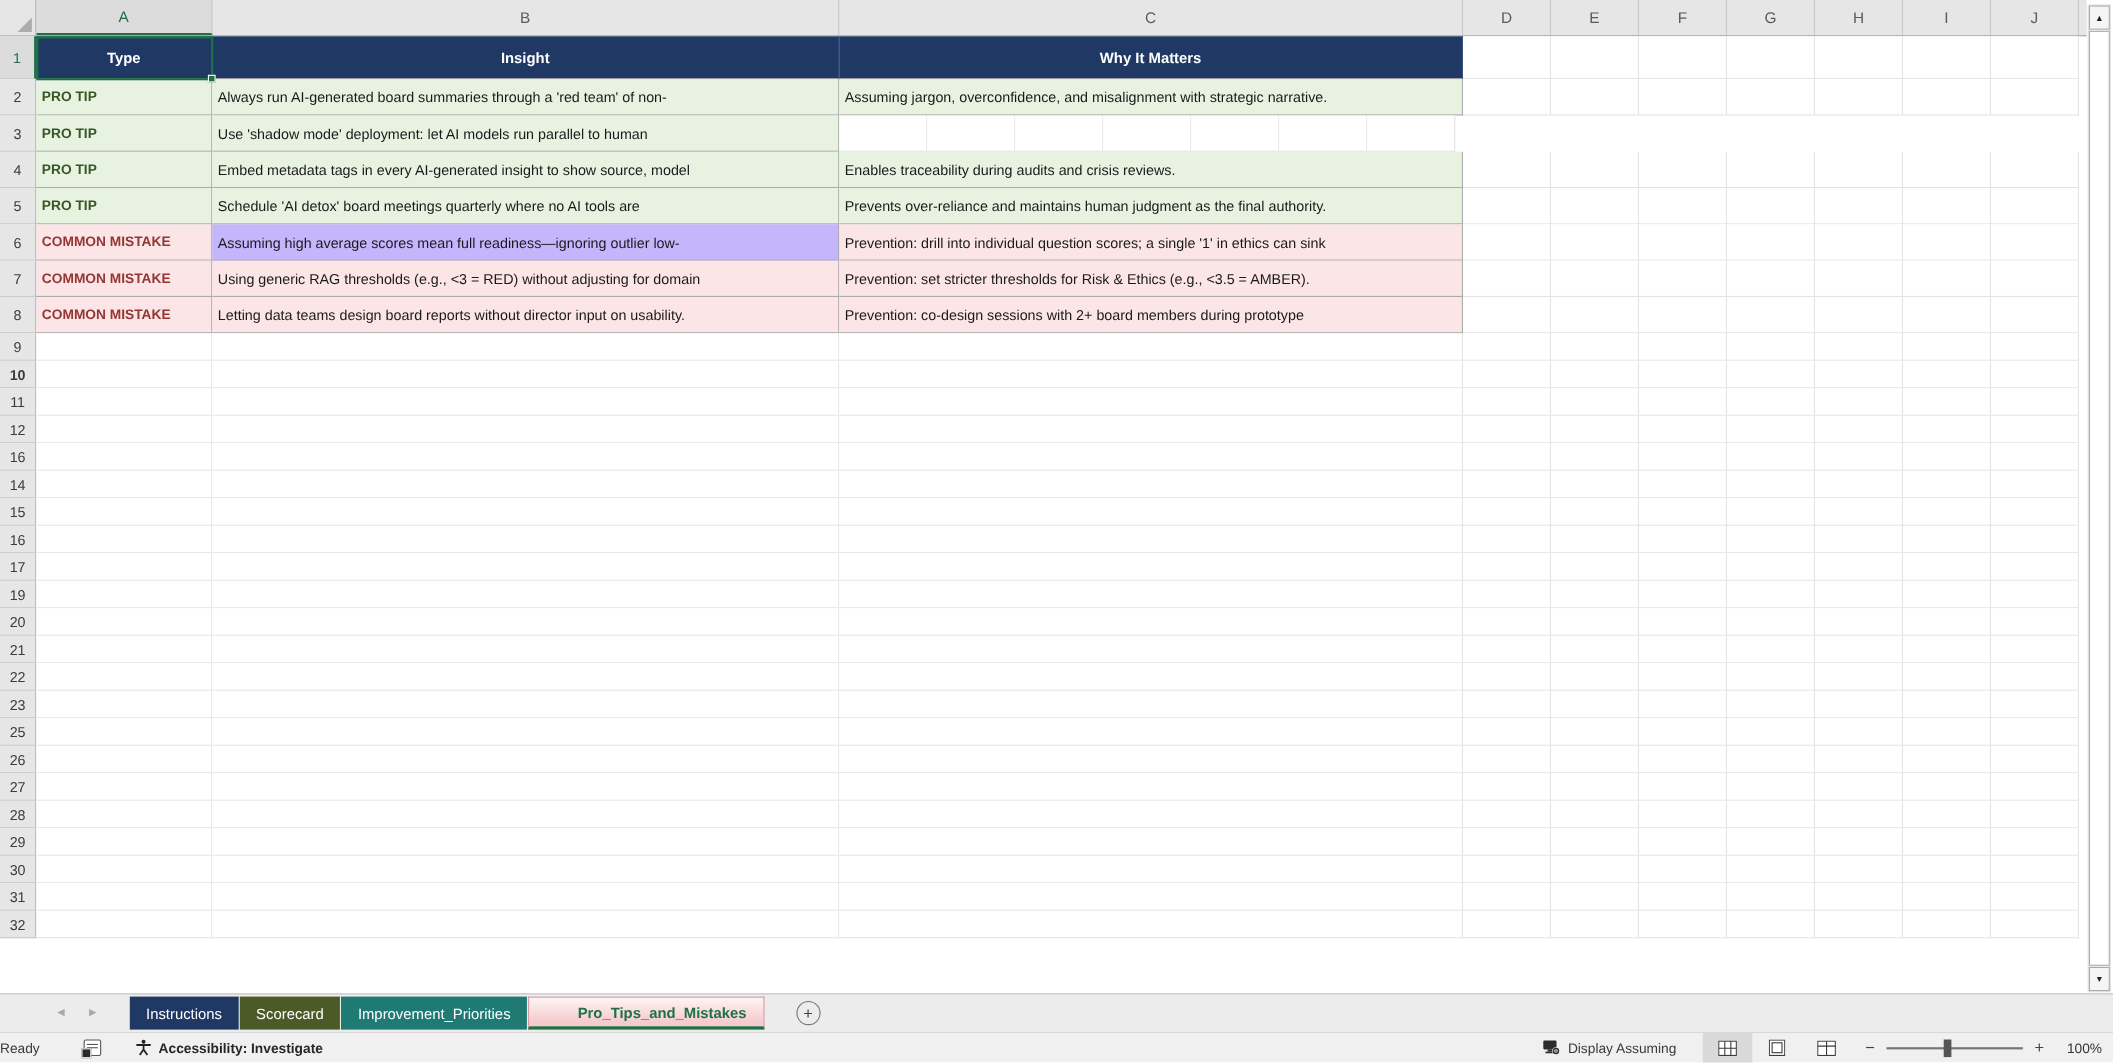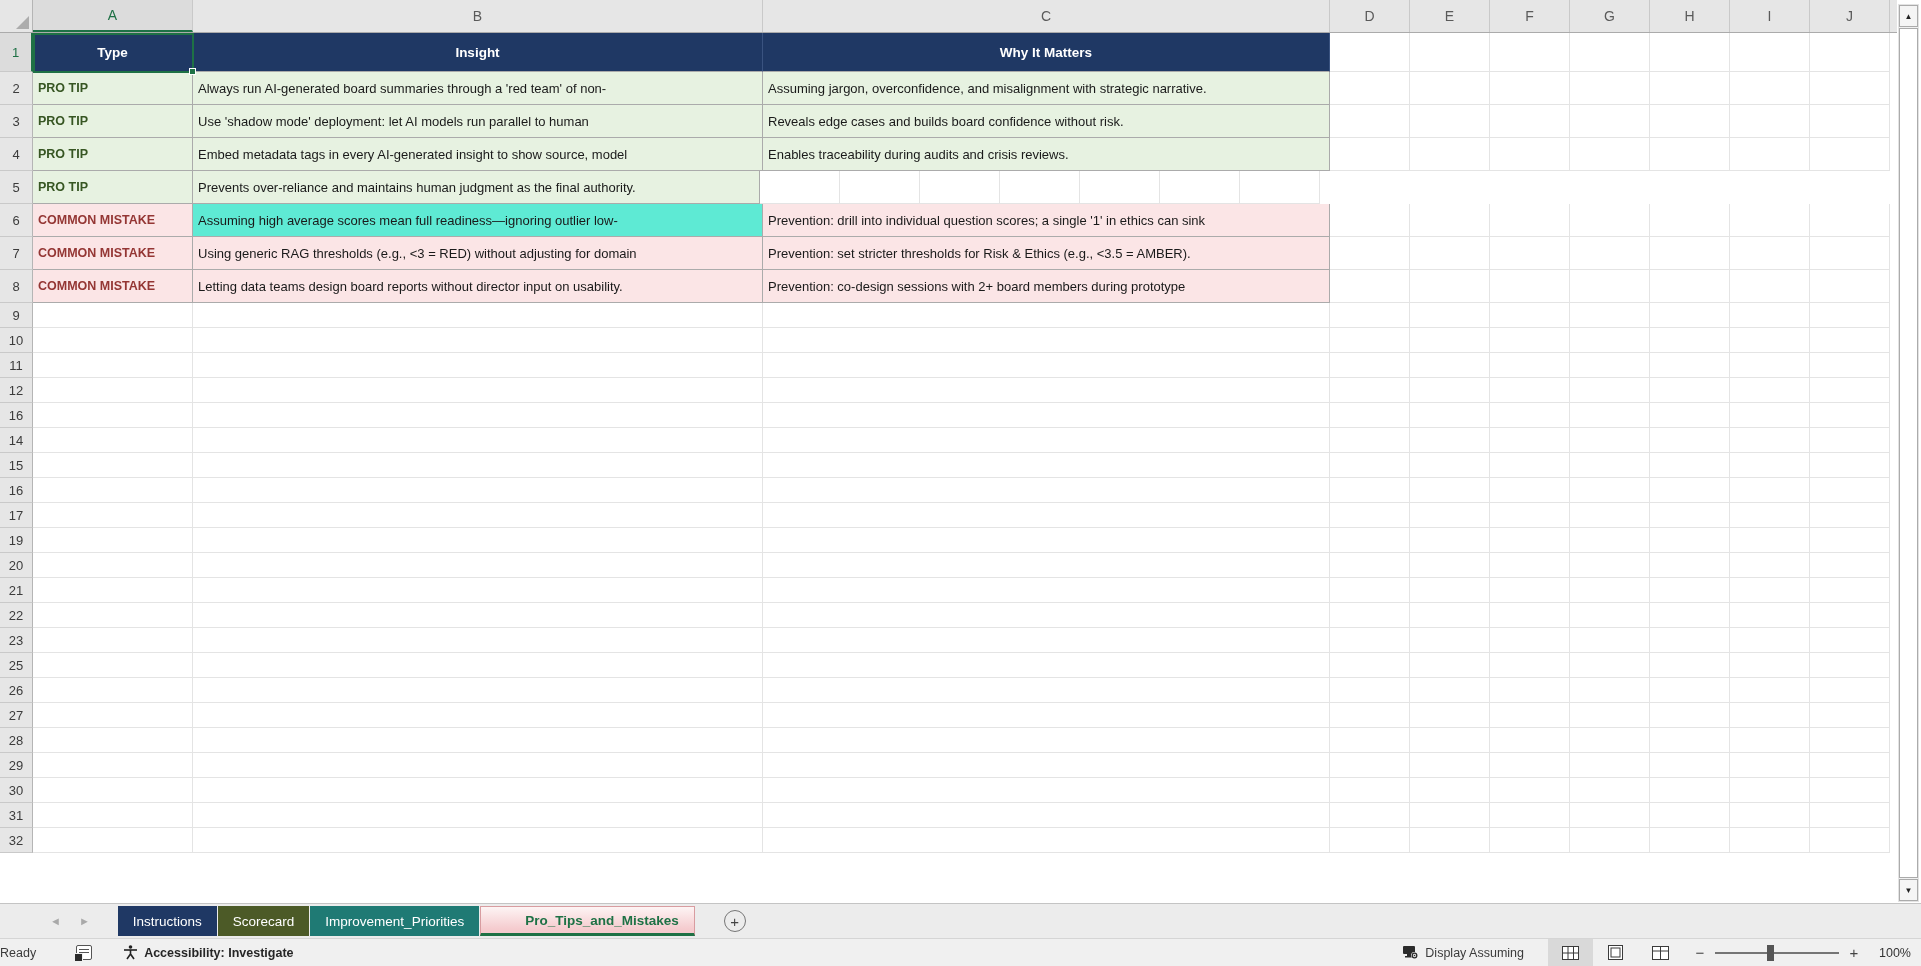--- a/index.html
+++ b/index.html
@@ -121,21 +121,20 @@
         <div class="cell" style="width: 80px;"></div>
         <div class="cell" style="width: 80px;"></div>
         <div class="cell" style="width: 80px;"></div>
         <div class="cell" style="width: 80px;"></div>
         <div class="cell" style="width: 80px;"></div>
       </div>
       <div class="grid-row" style="height: 33px;">
         <div class="row-header">3</div>
         <div class="cell c-table type-cell" style="width: 160px; background: rgb(231, 242, 225); color: rgb(55, 86, 35);">PRO TIP</div>
         <div class="cell c-table" style="width: 570px; background: rgb(231, 242, 225);">Use 'shadow mode' deployment: let AI models run parallel to human</div>
-        <div class="cell c-table" style="width: 567px; background: rgb(231, 242, 225);">Reveals edge cases and builds board confidence without risk.</div>
         <div class="cell" style="width: 80px;"></div>
         <div class="cell" style="width: 80px;"></div>
         <div class="cell" style="width: 80px;"></div>
         <div class="cell" style="width: 80px;"></div>
         <div class="cell" style="width: 80px;"></div>
         <div class="cell" style="width: 80px;"></div>
         <div class="cell" style="width: 80px;"></div>
       </div>
       <div class="grid-row" style="height: 33px;">
         <div class="row-header">4</div>
@@ -146,33 +145,34 @@
         <div class="cell" style="width: 80px;"></div>
         <div class="cell" style="width: 80px;"></div>
         <div class="cell" style="width: 80px;"></div>
         <div class="cell" style="width: 80px;"></div>
         <div class="cell" style="width: 80px;"></div>
         <div class="cell" style="width: 80px;"></div>
       </div>
       <div class="grid-row" style="height: 33px;">
         <div class="row-header">5</div>
         <div class="cell c-table type-cell" style="width: 160px; background: rgb(231, 242, 225); color: rgb(55, 86, 35);">PRO TIP</div>
+        <div class="cell c-table" style="width: 570px; background: rgb(231, 242, 225);">Schedule 'AI detox' board meetings quarterly where no AI tools are</div>
         <div class="cell c-table" style="width: 567px; background: rgb(231, 242, 225);">Prevents over-reliance and maintains human judgment as the final authority.</div>
         <div class="cell" style="width: 80px;"></div>
         <div class="cell" style="width: 80px;"></div>
         <div class="cell" style="width: 80px;"></div>
         <div class="cell" style="width: 80px;"></div>
         <div class="cell" style="width: 80px;"></div>
         <div class="cell" style="width: 80px;"></div>
         <div class="cell" style="width: 80px;"></div>
       </div>
       <div class="grid-row" style="height: 33px;">
         <div class="row-header">6</div>
         <div class="cell c-table type-cell" style="width: 160px; background: rgb(251, 229, 230); color: rgb(148, 54, 52);">COMMON MISTAKE</div>
-        <div class="cell c-table" style="width: 570px; background: #5eead4;">Assuming high average scores mean full readiness—ignoring outlier low-</div>
+        <div class="cell c-table" style="width: 570px; background: #c4b5fd;">Assuming high average scores mean full readiness—ignoring outlier low-</div>
         <div class="cell c-table" style="width: 567px; background: rgb(251, 229, 230);">Prevention: drill into individual question scores; a single '1' in ethics can sink</div>
         <div class="cell" style="width: 80px;"></div>
         <div class="cell" style="width: 80px;"></div>
         <div class="cell" style="width: 80px;"></div>
         <div class="cell" style="width: 80px;"></div>
         <div class="cell" style="width: 80px;"></div>
         <div class="cell" style="width: 80px;"></div>
         <div class="cell" style="width: 80px;"></div>
       </div>
       <div class="grid-row" style="height: 33px;">
@@ -207,21 +207,21 @@
         <div class="cell" style="width: 570px;"></div>
         <div class="cell" style="width: 567px;"></div>
         <div class="cell" style="width: 80px;"></div>
         <div class="cell" style="width: 80px;"></div>
         <div class="cell" style="width: 80px;"></div>
         <div class="cell" style="width: 80px;"></div>
         <div class="cell" style="width: 80px;"></div>
         <div class="cell" style="width: 80px;"></div>
         <div class="cell" style="width: 80px;"></div>
       </div>
-      <div class="grid-row" style="height: 25px;">
+      <div class="grid-row" style="height: 25px; font-weight: bold;">
         <div class="row-header">10</div>
         <div class="cell" style="width: 160px;"></div>
         <div class="cell" style="width: 570px;"></div>
         <div class="cell" style="width: 567px;"></div>
         <div class="cell" style="width: 80px;"></div>
         <div class="cell" style="width: 80px;"></div>
         <div class="cell" style="width: 80px;"></div>
         <div class="cell" style="width: 80px;"></div>
         <div class="cell" style="width: 80px;"></div>
         <div class="cell" style="width: 80px;"></div>

